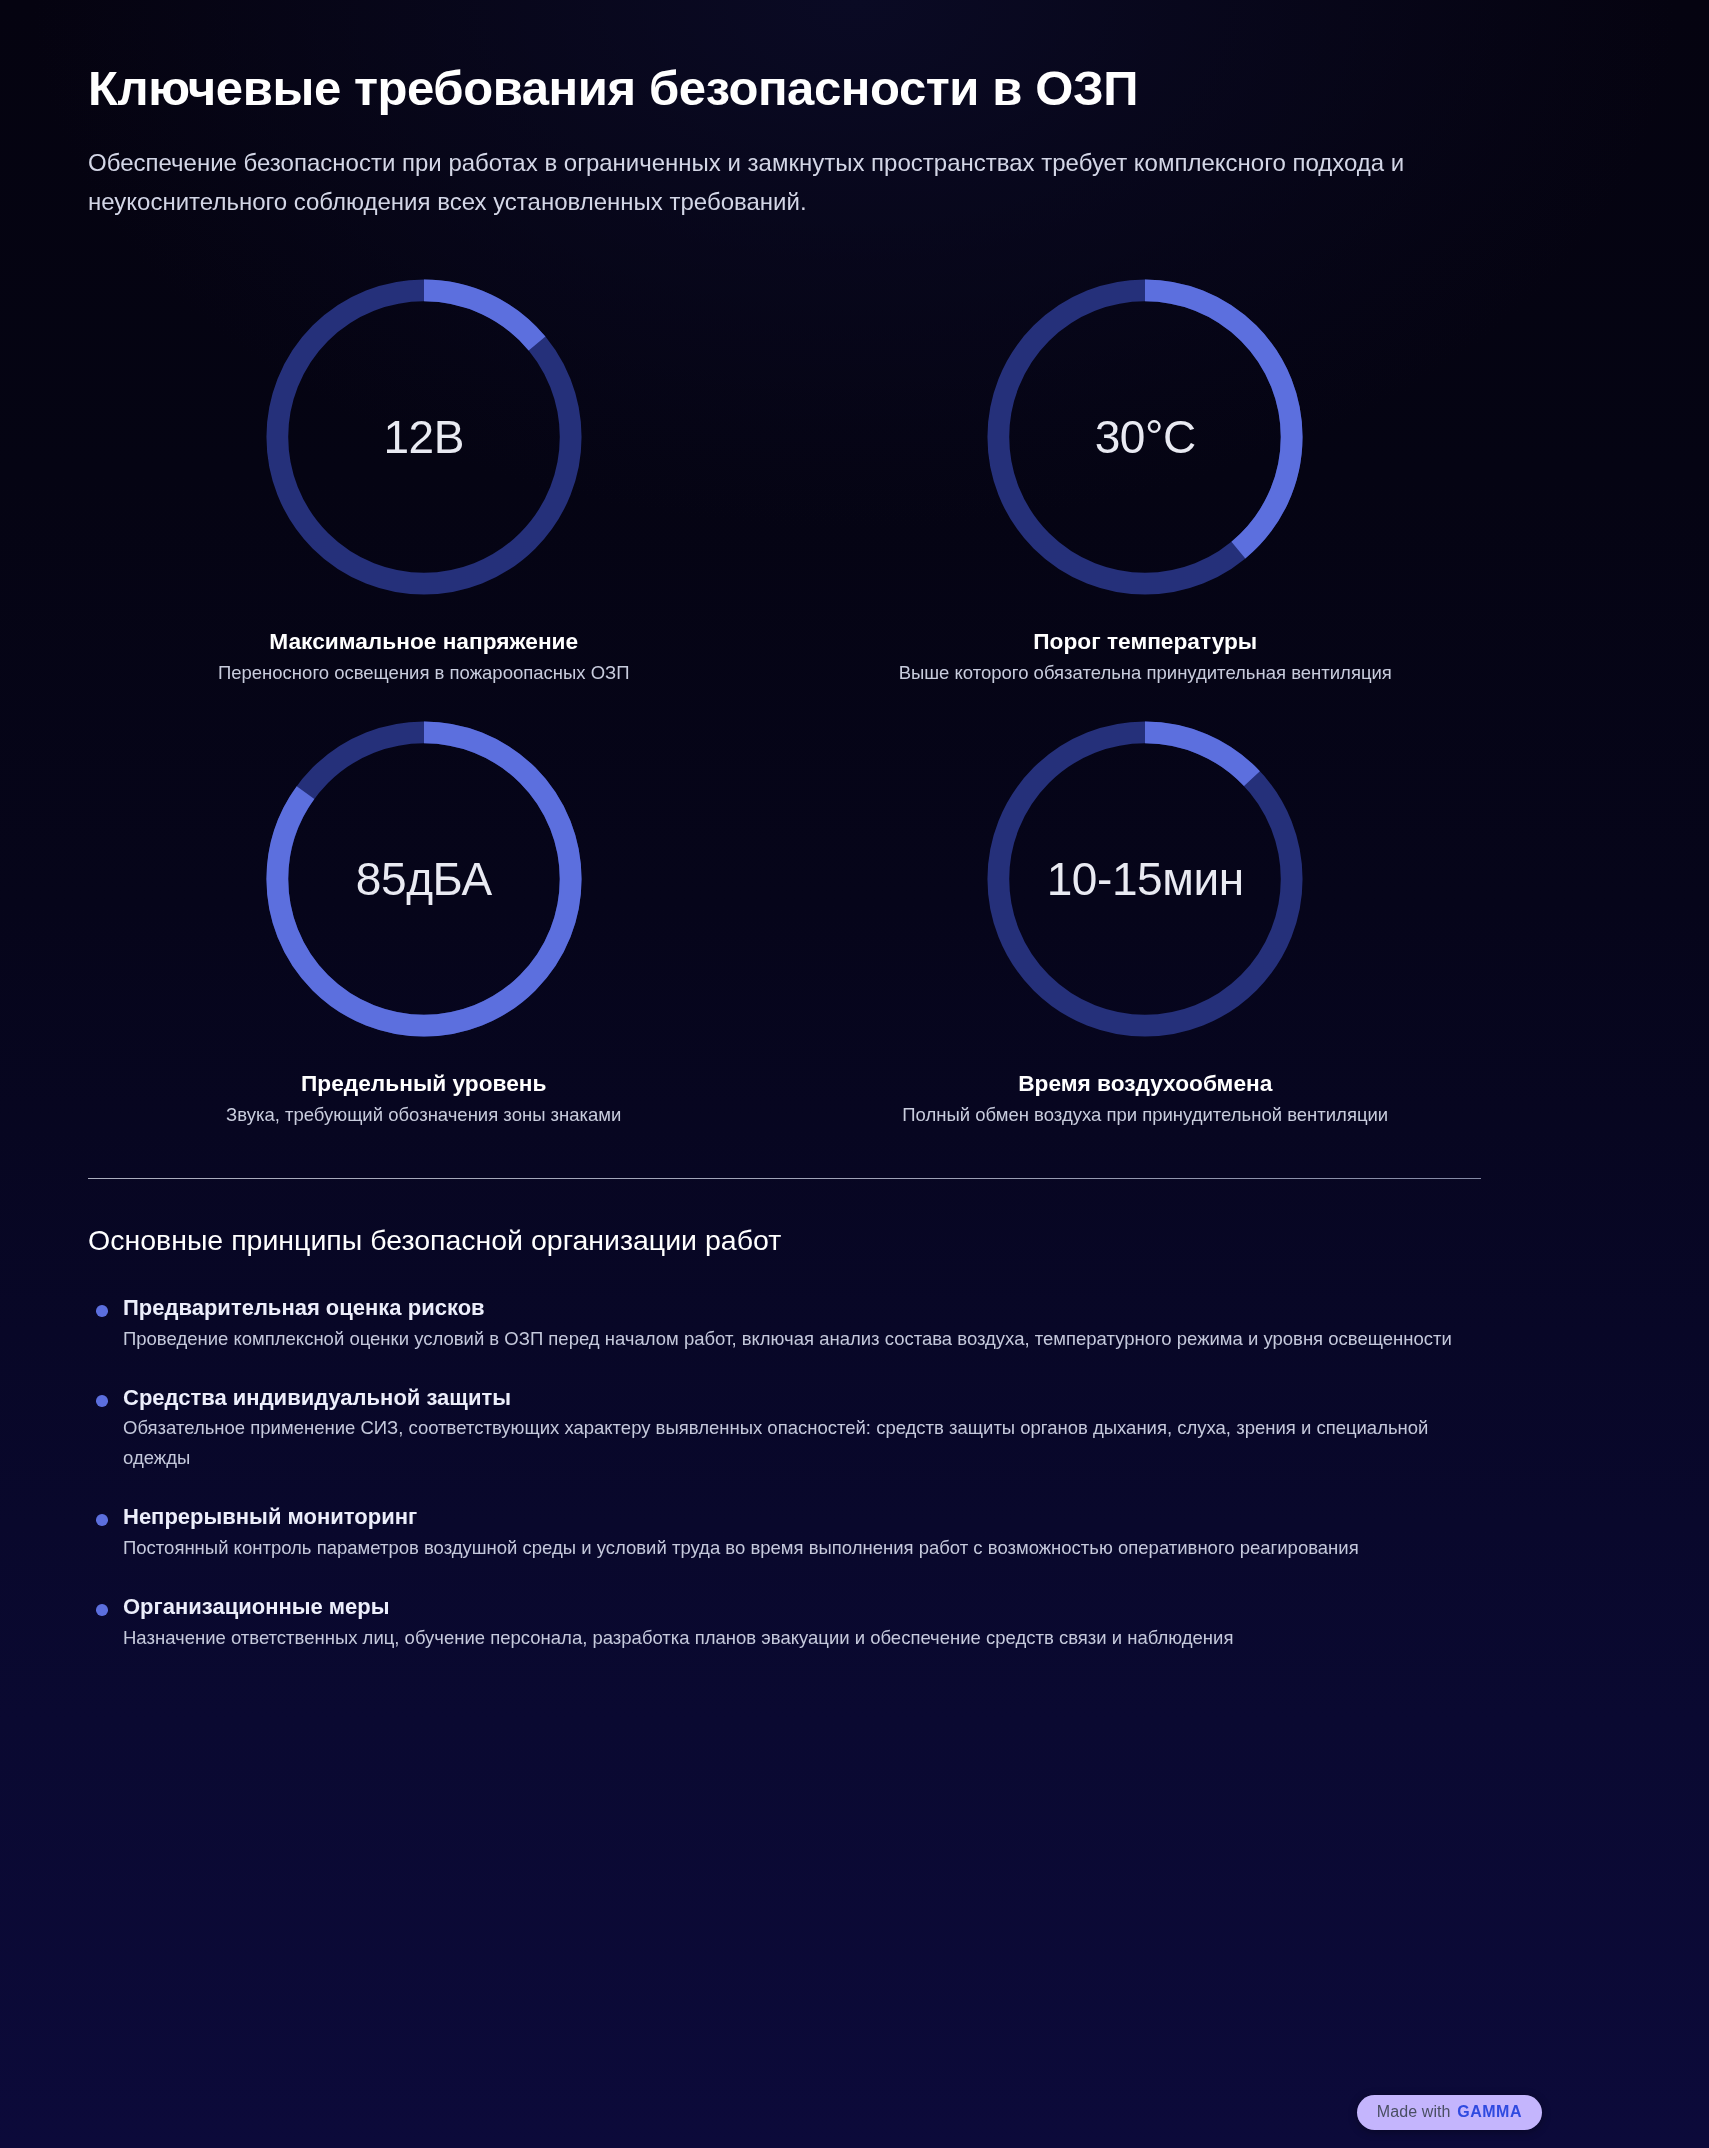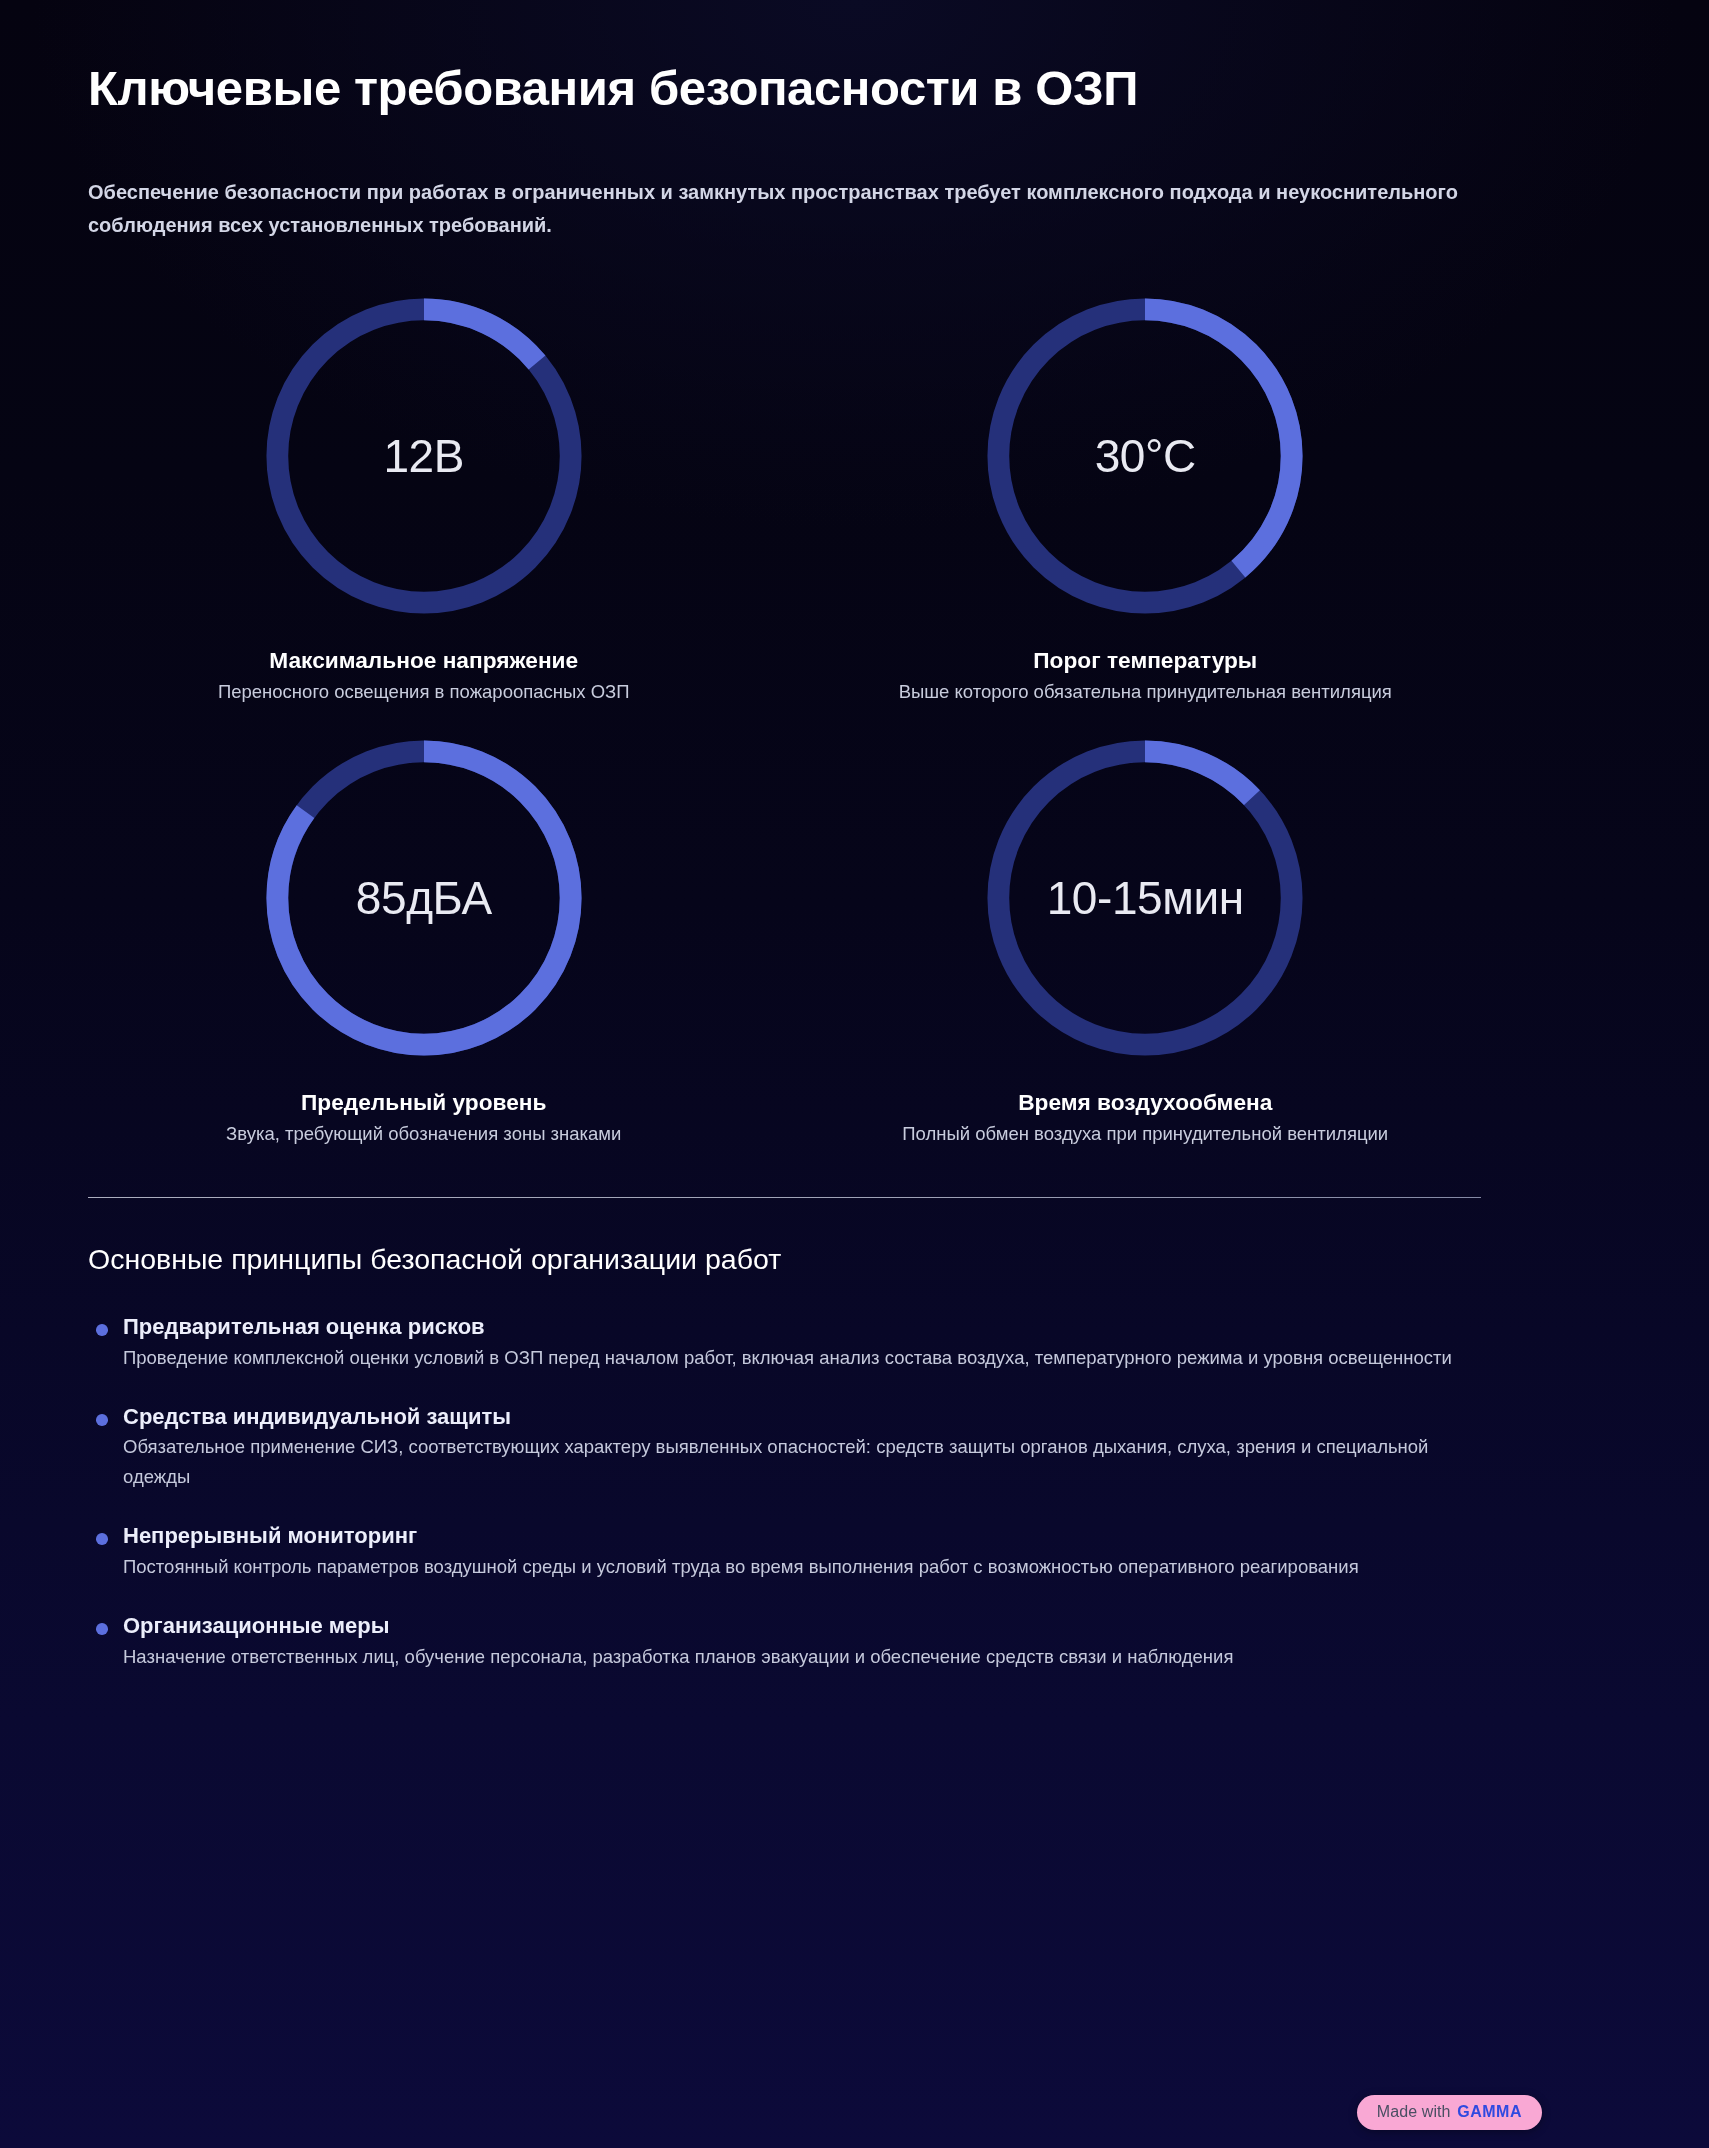--- a/index.html
+++ b/index.html
@@ -38,26 +38,26 @@
 
   .page-title {
     font-size:49px;
     font-weight:700;
     letter-spacing:-0.4px;
     color:#ffffff;
     line-height:1.15;
   }
 
   .intro {
-    margin-top:60px;
-    font-size:20px;
+    margin-top:28px;
+    font-size:24px;
     line-height:1.62;
     color:#d3d6e6;
     max-width:1477px;
-    font-weight:700;
+    font-weight:400;
   }
 
   
   .stats-grid {
     margin-top:39px;
     padding:0 88px;
     display:grid;
     grid-template-columns:1fr 1fr;
     row-gap:18.5px;
     column-gap:50px;
@@ -154,21 +154,21 @@
     color:#c5c9dc;
     font-weight:400;
     max-width:1502px;
   }
 
   
   .gamma-badge {
     position:absolute;
     right:27px;
     bottom:18.5px;
-    background:#f9a8d4;
+    background:#c4b5fd;
     border-radius:838px;
     padding:8.4px 20px;
     display:flex;
     align-items:center;
     gap:6.7px;
     box-shadow:0 1.7px 8.4px rgba(0,0,0,0.35);
   }
   .gamma-made {
     font-size:16px;
     color:#4a4f63;

